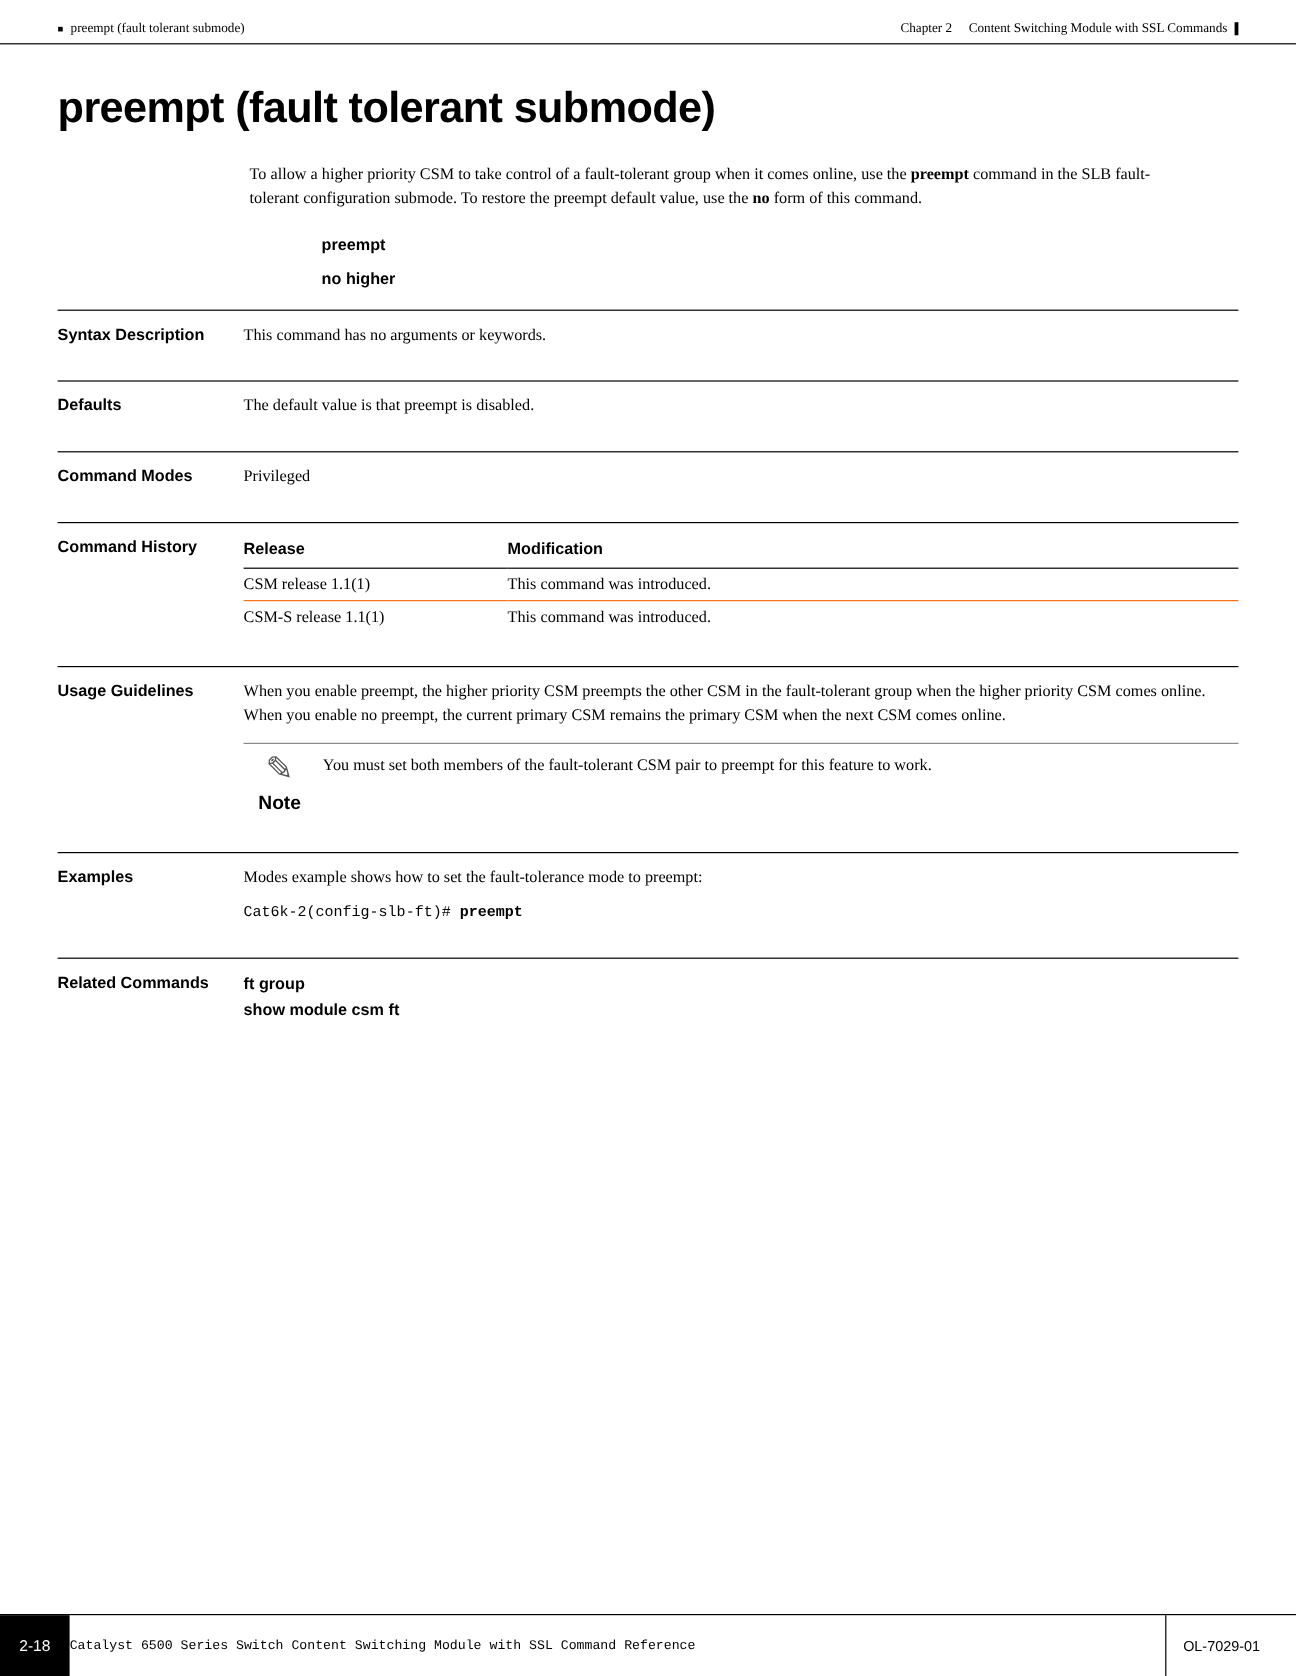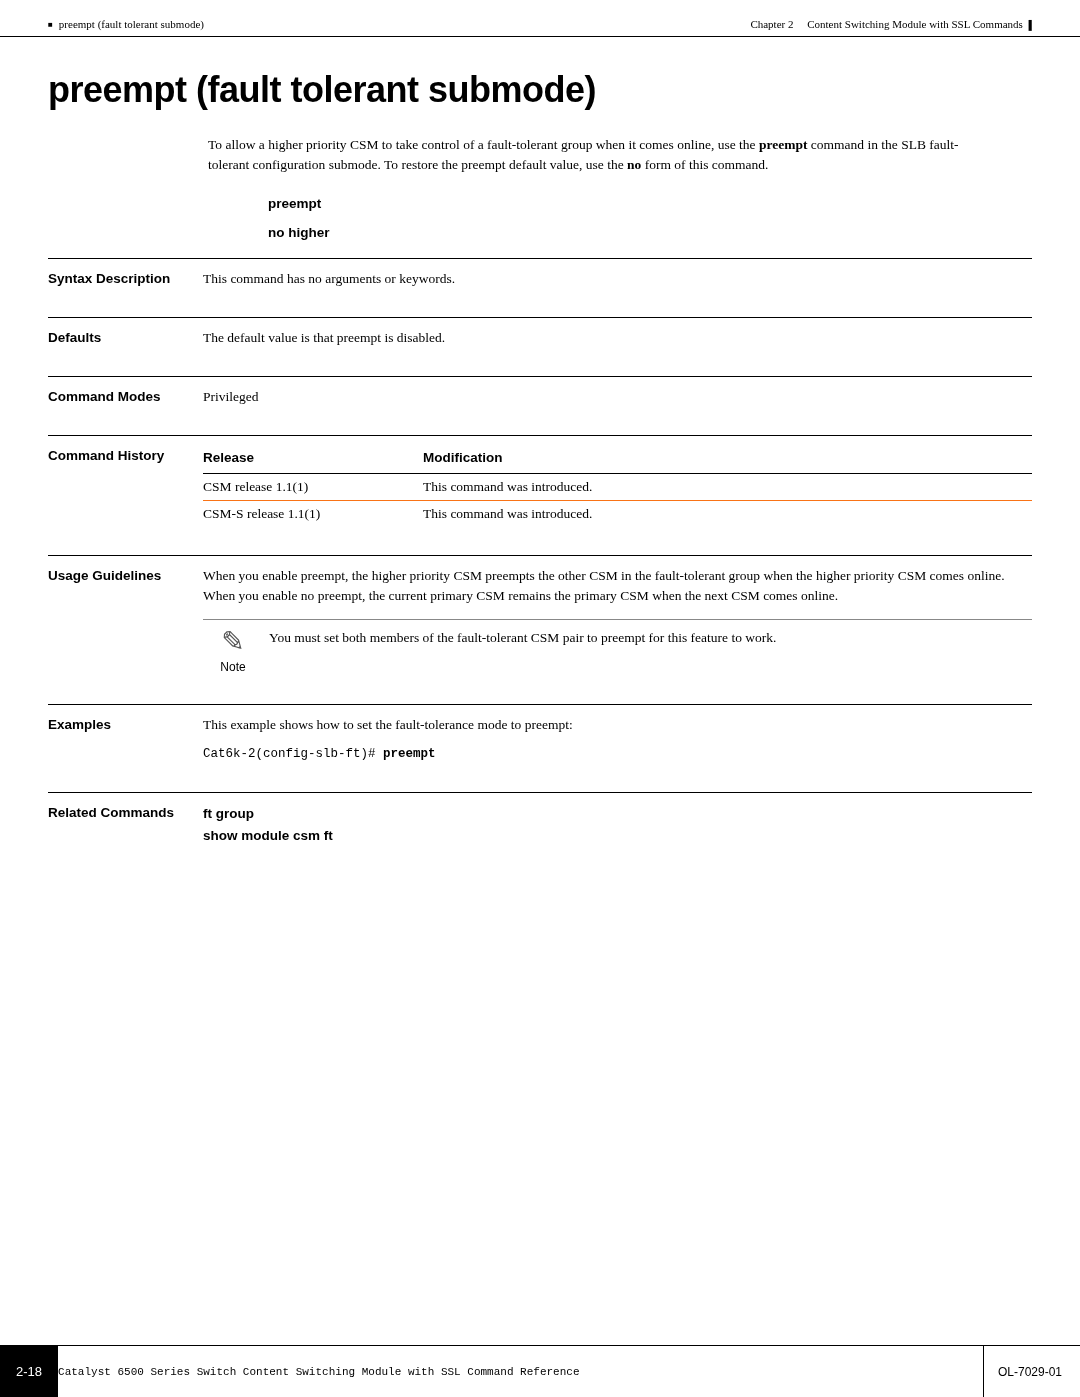--- a/index.html
+++ b/index.html
@@ -141,23 +141,23 @@
       display: flex;
       flex-direction: column;
       align-items: center;
     }
     .note-icon {
       font-size: 28px;
       line-height: 1;
       color: #555;
     }
     .note-label {
-      font-weight: normal;
-      font-family: Arial, Helvetica, sans-serif;
-      font-size: 12px;
+      font-weight: bold;
+      font-family: Arial, Helvetica, sans-serif;
+      font-size: 16px;
       margin-top: 2px;
     }
     .note-text {
       flex: 1;
       font-size: 13.5px;
       line-height: 1.5;
       padding-left: 6px;
     }
 
     
@@ -205,21 +205,21 @@
       align-items: center;
     }
     .footer-center {
       flex: 1;
       font-size: 11px;
       font-family: Liberation Mono, monospace;
     }
     .footer-right {
       font-family: Arial, Helvetica, sans-serif;
       font-size: 12px;
-      padding-right: 4px;
+      padding-right: 16px;
       display: flex;
       align-items: center;
       height: 100%;
     }
     .footer-right-inner {
       border-left: 1.5px solid #000;
       height: 100%;
       display: flex;
       align-items: center;
       padding: 0 14px;
@@ -301,21 +301,21 @@
           <div class="note-label">Note</div>
         </div>
         <div class="note-text">You must set both members of the fault-tolerant CSM pair to preempt for this feature to work.</div>
       </div>
     </div>
   </div>
 
   <div class="section-row">
     <div class="section-label">Examples</div>
     <div class="section-content">
-      <p>This example shows how to set the fault-tolerance mode to preempt:</p>
+      <p>Modes example shows how to set the fault-tolerance mode to preempt:</p>
       <p style="margin-top: 8px;">
         <span class="code">Cat6k-2(config-slb-ft)# </span><span class="code-bold">preempt</span>
       </p>
     </div>
   </div>
 
   <div class="section-row">
     <div class="section-label">Related Commands</div>
     <div class="section-content" id="related-cmds-container">
     <span class="related-cmd">ft group</span>

